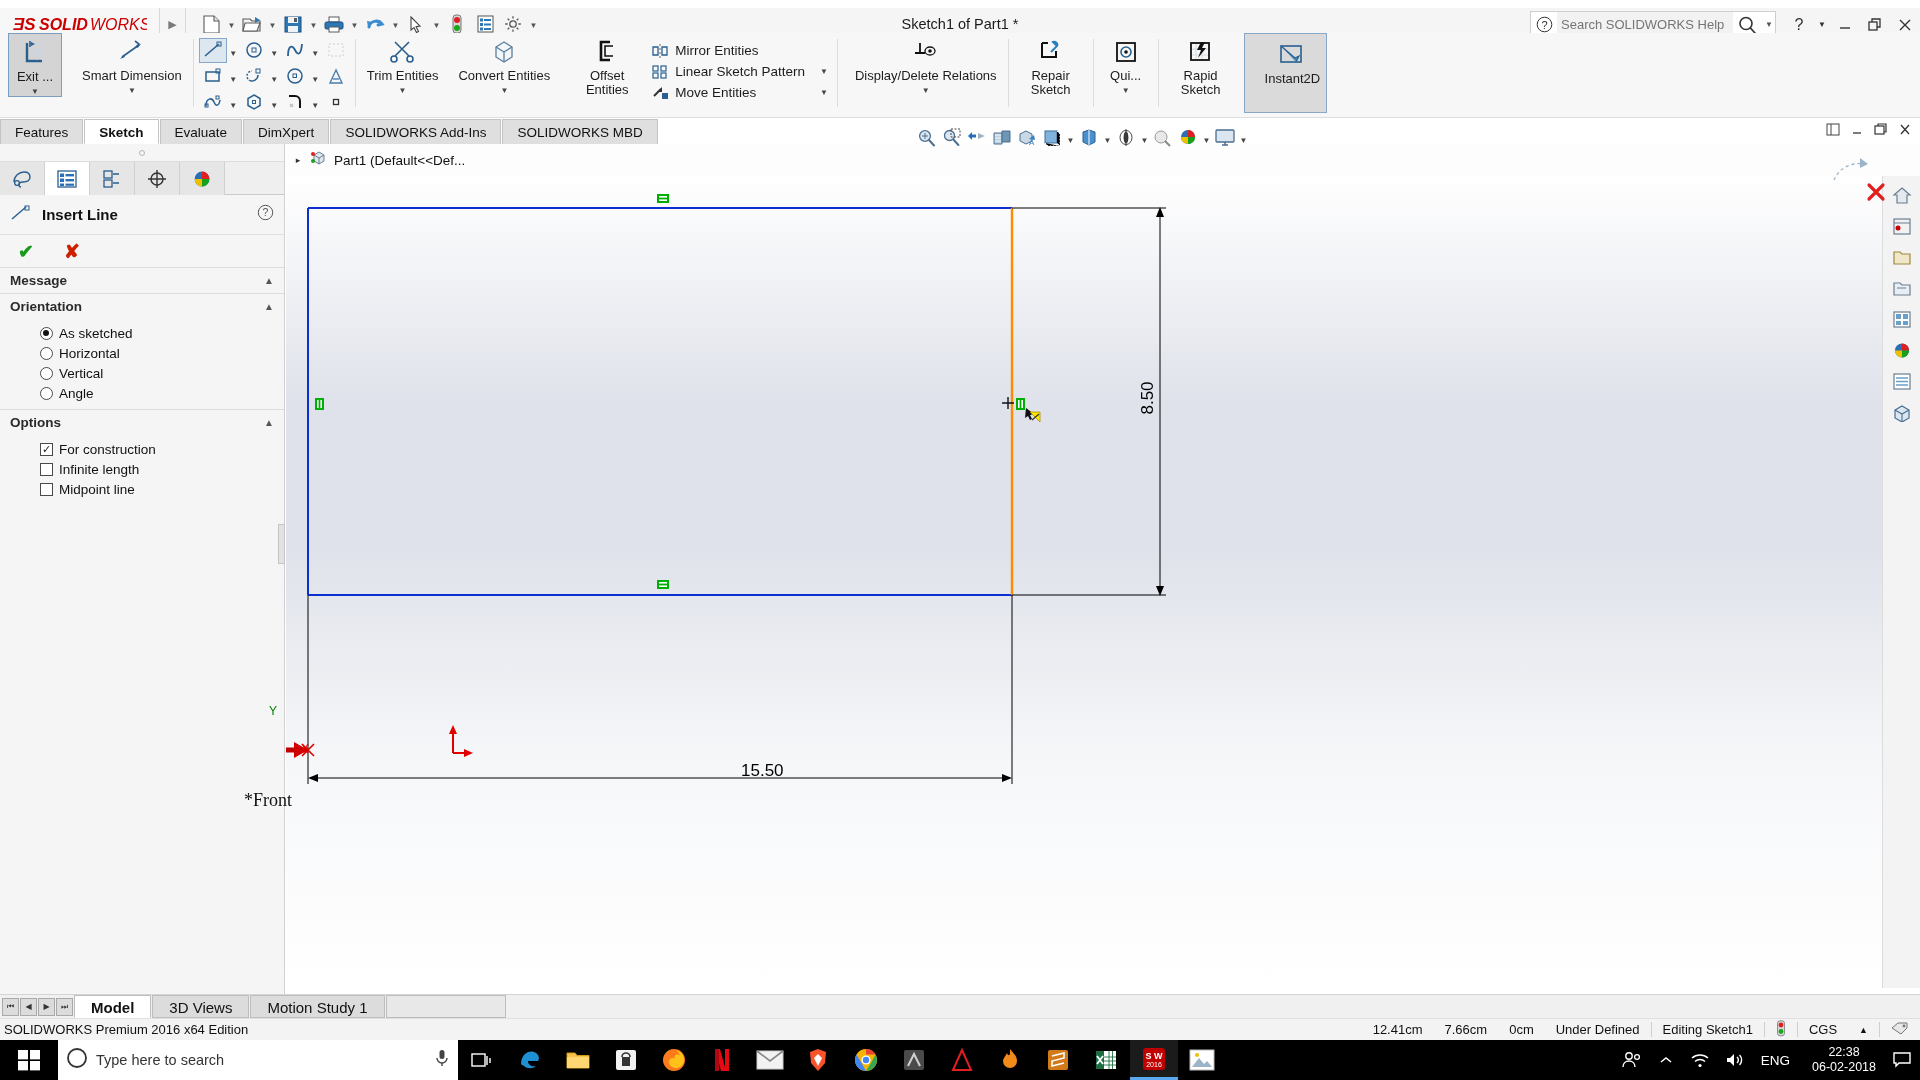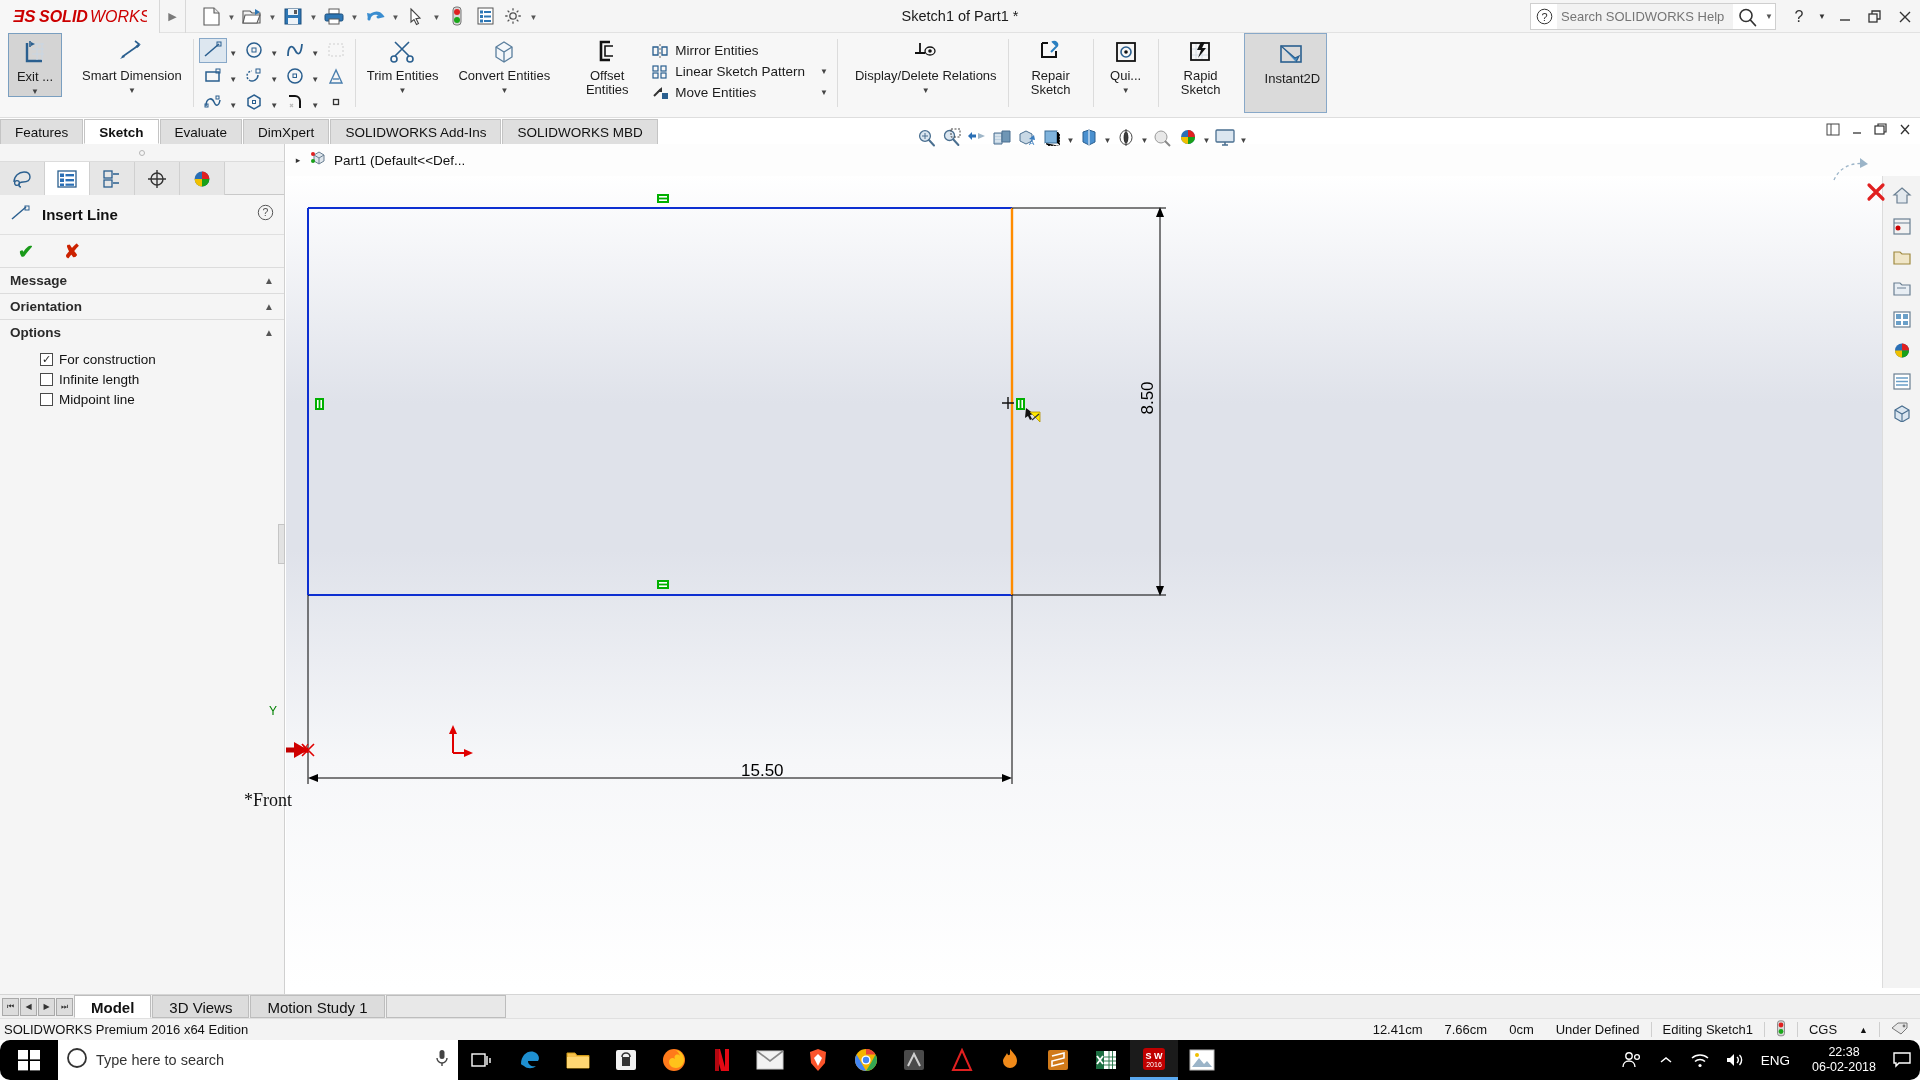--- a/index.html
+++ b/index.html
@@ -6,21 +6,21 @@
   html, body {
     width: 1920px; height: 1080px;
     overflow: hidden;
     font-family: "Liberation Sans", sans-serif;
     background: #ffffff;
   }
   body { position: relative; }
 
   
   .titlebar {
-    position: absolute; left: 0; top: 0; width: 1920px; height: 33px;
+    position: absolute; left: 0; top: 8px; width: 1920px; height: 33px;
     background: #f5f5f5; display: flex; align-items: center;
     border-bottom: 1px solid #e2e2e2;
   }
   .sw-logo {
     width: 160px; height: 33px; display: flex; align-items: center;
     justify-content: center; background: #f7f7f7;
     border-right: 1px solid #d8d8d8;
   }
   .sw-logo svg { display: block; }
   .tb-arrow {
@@ -243,21 +243,21 @@
     font-size: 13px; color: #111; border-top: 1px solid #e0e0e0;
   }
   .sb-left { padding-left: 4px; }
   .sb-items { margin-left: auto; display: flex; align-items: center; }
   .sb-item { padding: 0 11px; white-space: nowrap; }
   .sb-vsep { width: 1px; height: 15px; background: #cfcfcf; }
 
   
   .taskbar {
     position: absolute; left: 0; top: 1040px; width: 1920px; height: 40px;
-    background: #000000; display: flex; align-items: center; border-radius: 10px;
+    background: #000000; display: flex; align-items: center;
   }
   .start-btn { width: 58px; height: 40px; display: flex; align-items: center; justify-content: center; }
   .tb-search {
     width: 400px; height: 40px; background: #ffffff; display: flex; align-items: center;
     padding: 0 8px; gap: 8px;
   }
   .tb-search .txt { font-size: 14.5px; color: #333; }
   .tb-icon {
     width: 48px; height: 40px; display: flex; align-items: center; justify-content: center;
   }
@@ -784,20 +784,38 @@
   </div>
 
   <div class="lp-sechead">
     <span>Message</span>
     <span class="chev">▲</span>
   </div>
 
   <div class="lp-sechead">
     <span>Orientation</span>
     <span class="chev">▲</span>
+  </div>
+  <div class="lp-body">
+    <div class="lp-radio">
+      <span class="radio-o on"></span>
+      <span>As sketched</span>
+    </div>
+    <div class="lp-radio">
+      <span class="radio-o"></span>
+      <span>Horizontal</span>
+    </div>
+    <div class="lp-radio">
+      <span class="radio-o"></span>
+      <span>Vertical</span>
+    </div>
+    <div class="lp-radio">
+      <span class="radio-o"></span>
+      <span>Angle</span>
+    </div>
   </div>
 
   <div class="lp-sechead">
     <span>Options</span>
     <span class="chev">▲</span>
   </div>
   <div class="lp-body">
     <div class="lp-check">
       <span class="check-b">✓</span>
       <span>For construction</span>

